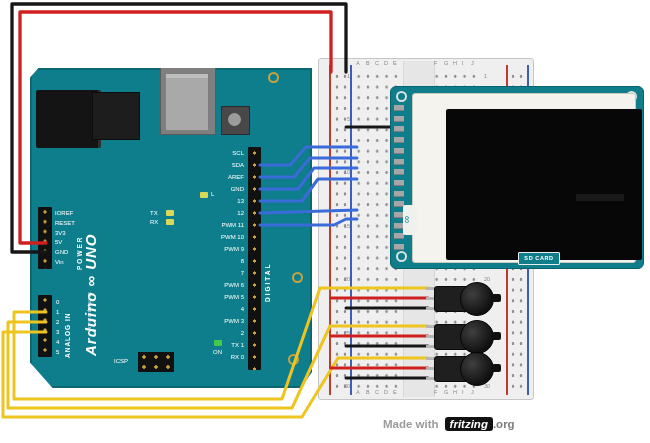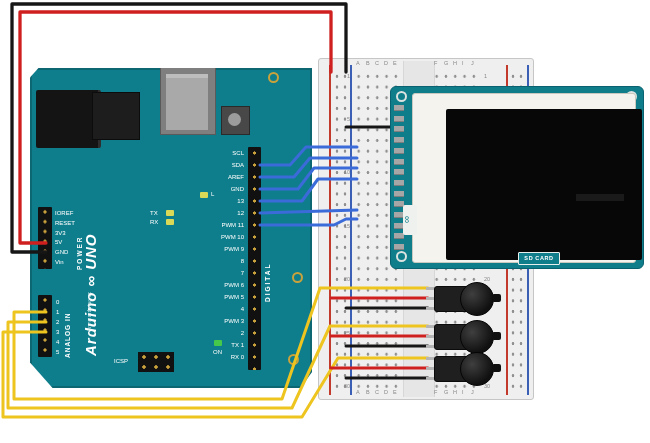--- a/index.html
+++ b/index.html
@@ -270,14 +270,17 @@
   </div>
   <div class="pot" style="top:351px;" data-name="potentiometer-3">
     <div class="pot-leg" style="top:6px;" data-name="pot-leg"></div>
     <div class="pot-leg" style="top:16px;" data-name="pot-leg"></div>
     <div class="pot-leg" style="top:26px;" data-name="pot-leg"></div>
     <div class="pot-body" data-name="pot-body"></div>
     <div class="pot-knob" data-name="pot-knob"></div>
     <div class="pot-shaft" data-name="pot-shaft"></div>
   </div>
 
+  <div class="watermark" data-name="watermark">
+    <span data-name="watermark-made-with">Made with</span><span class="wm-pill" data-name="fritzing-logo"><span data-name="fritzing-logo-text">fritzing</span></span><span class="wm-org" data-name="watermark-org">.org</span>
+  </div>
 
 </div>
 
 </body></html>

